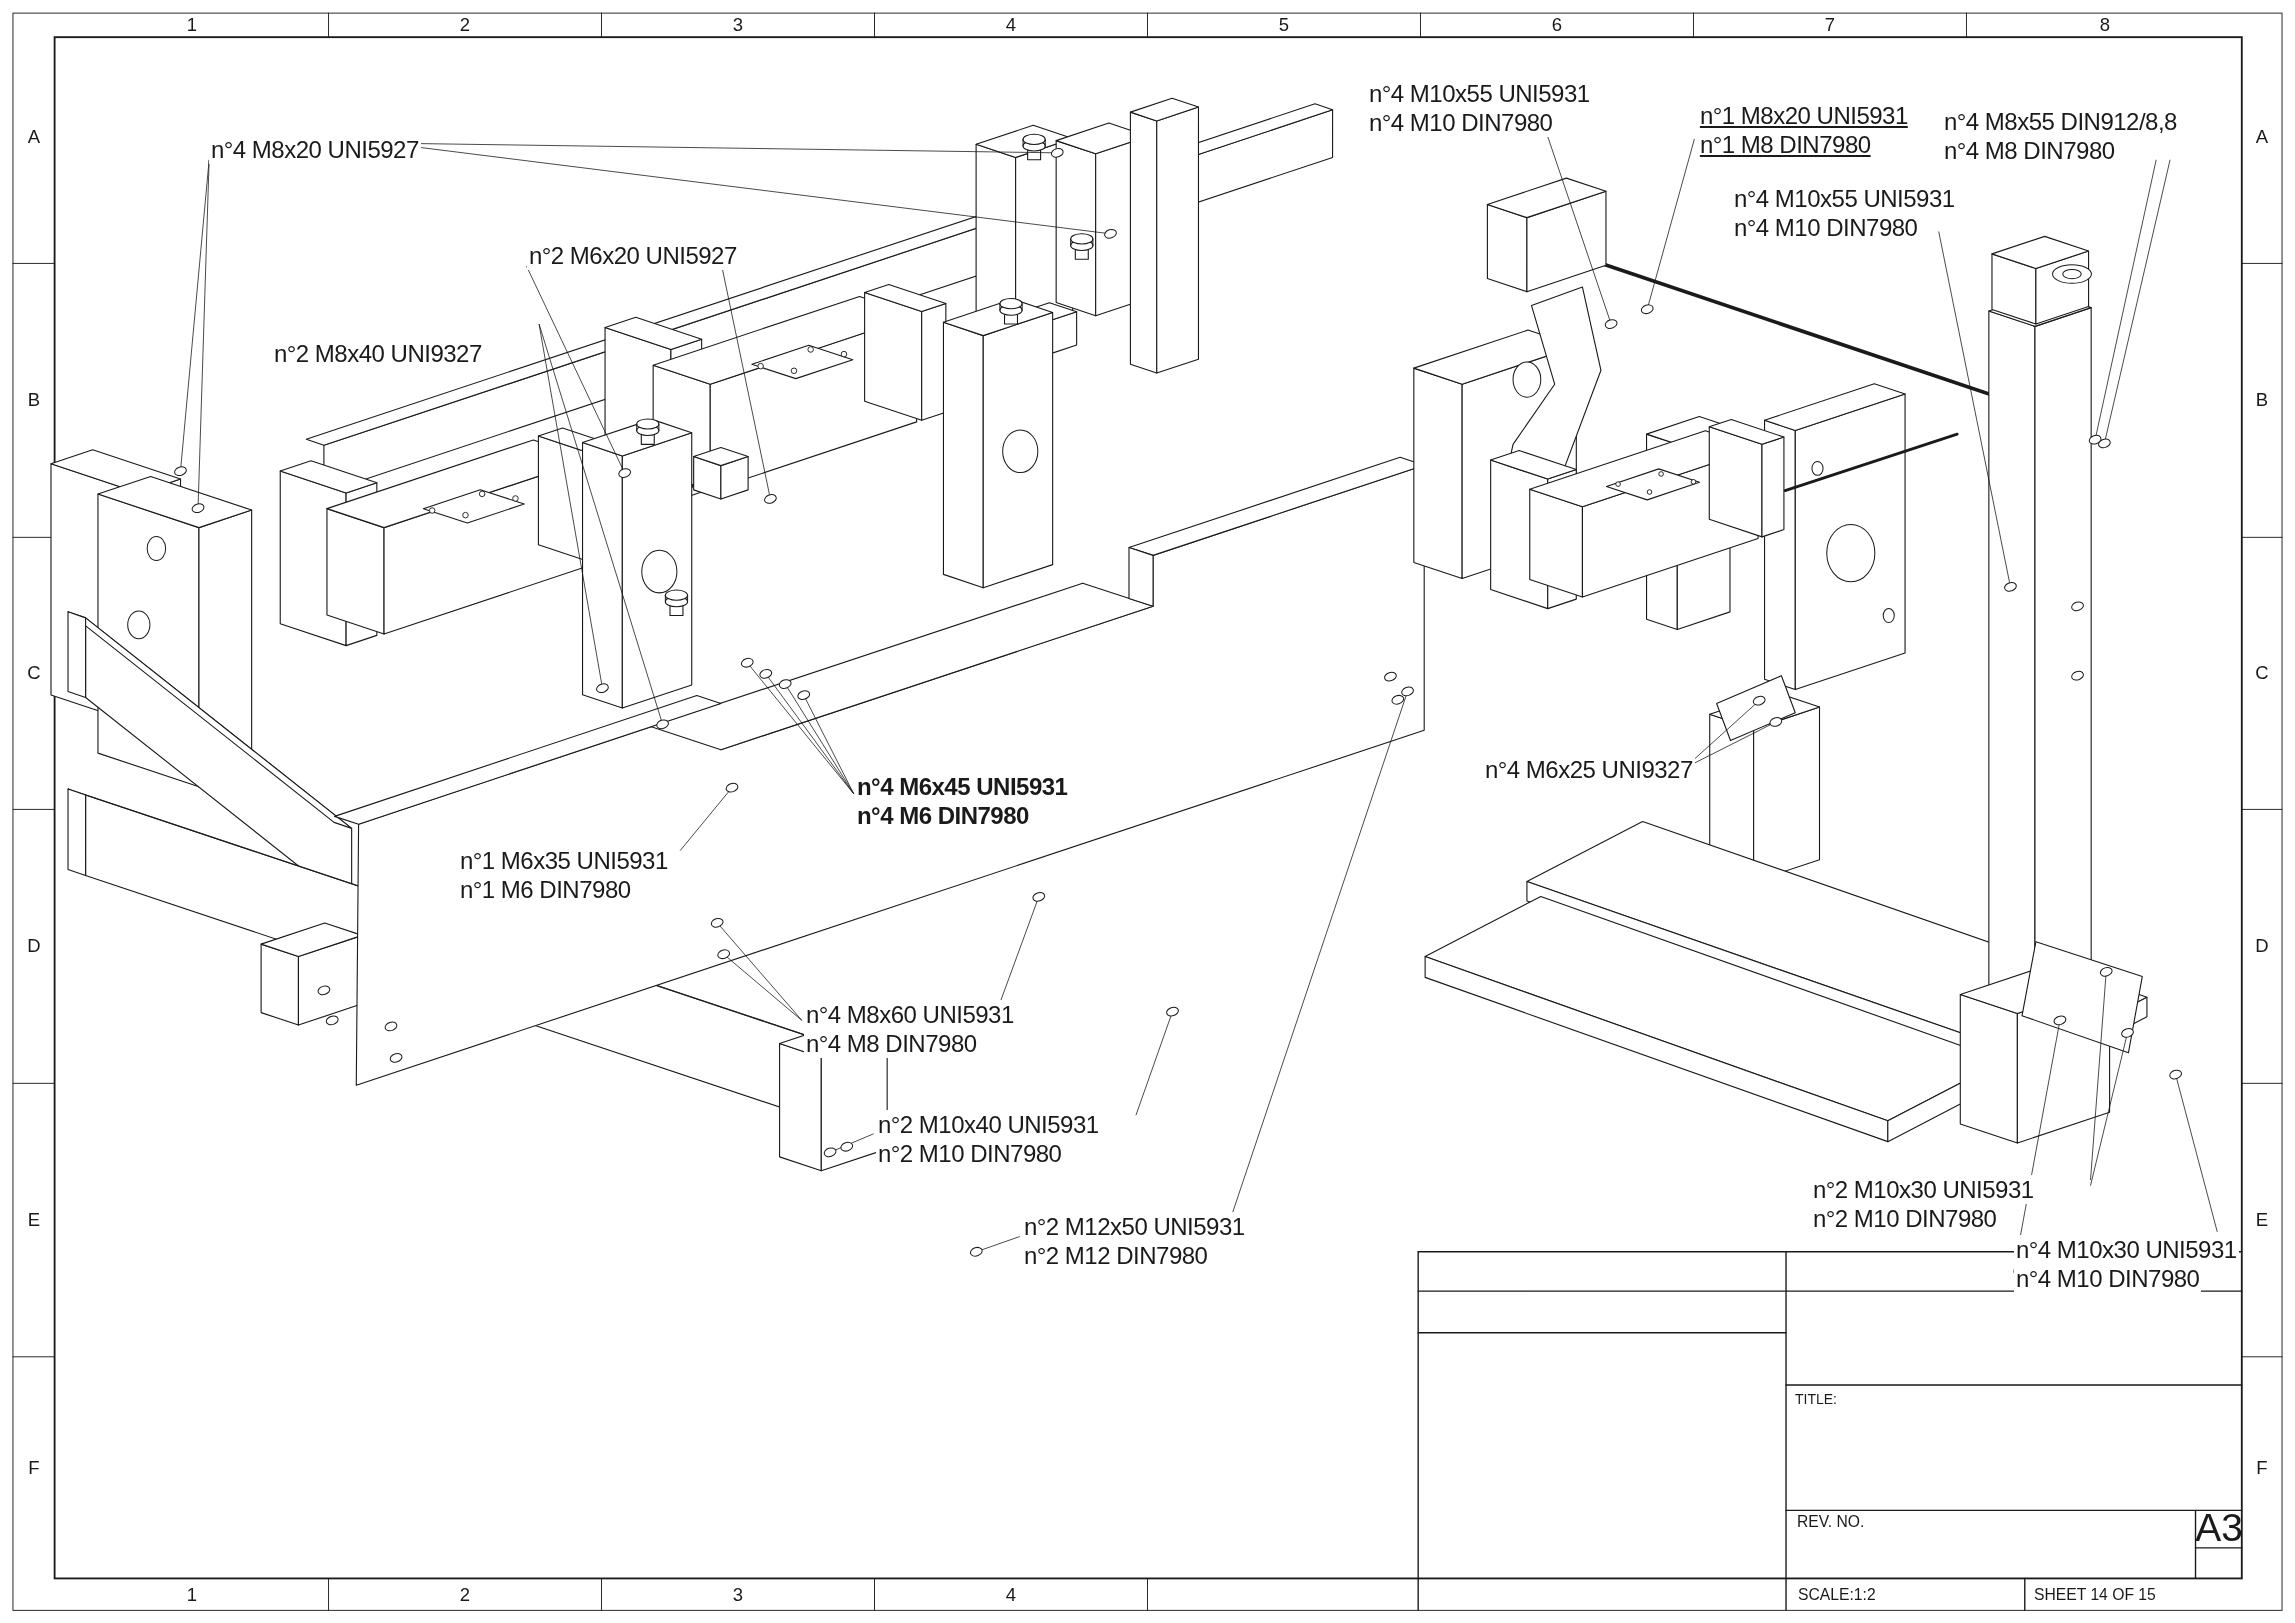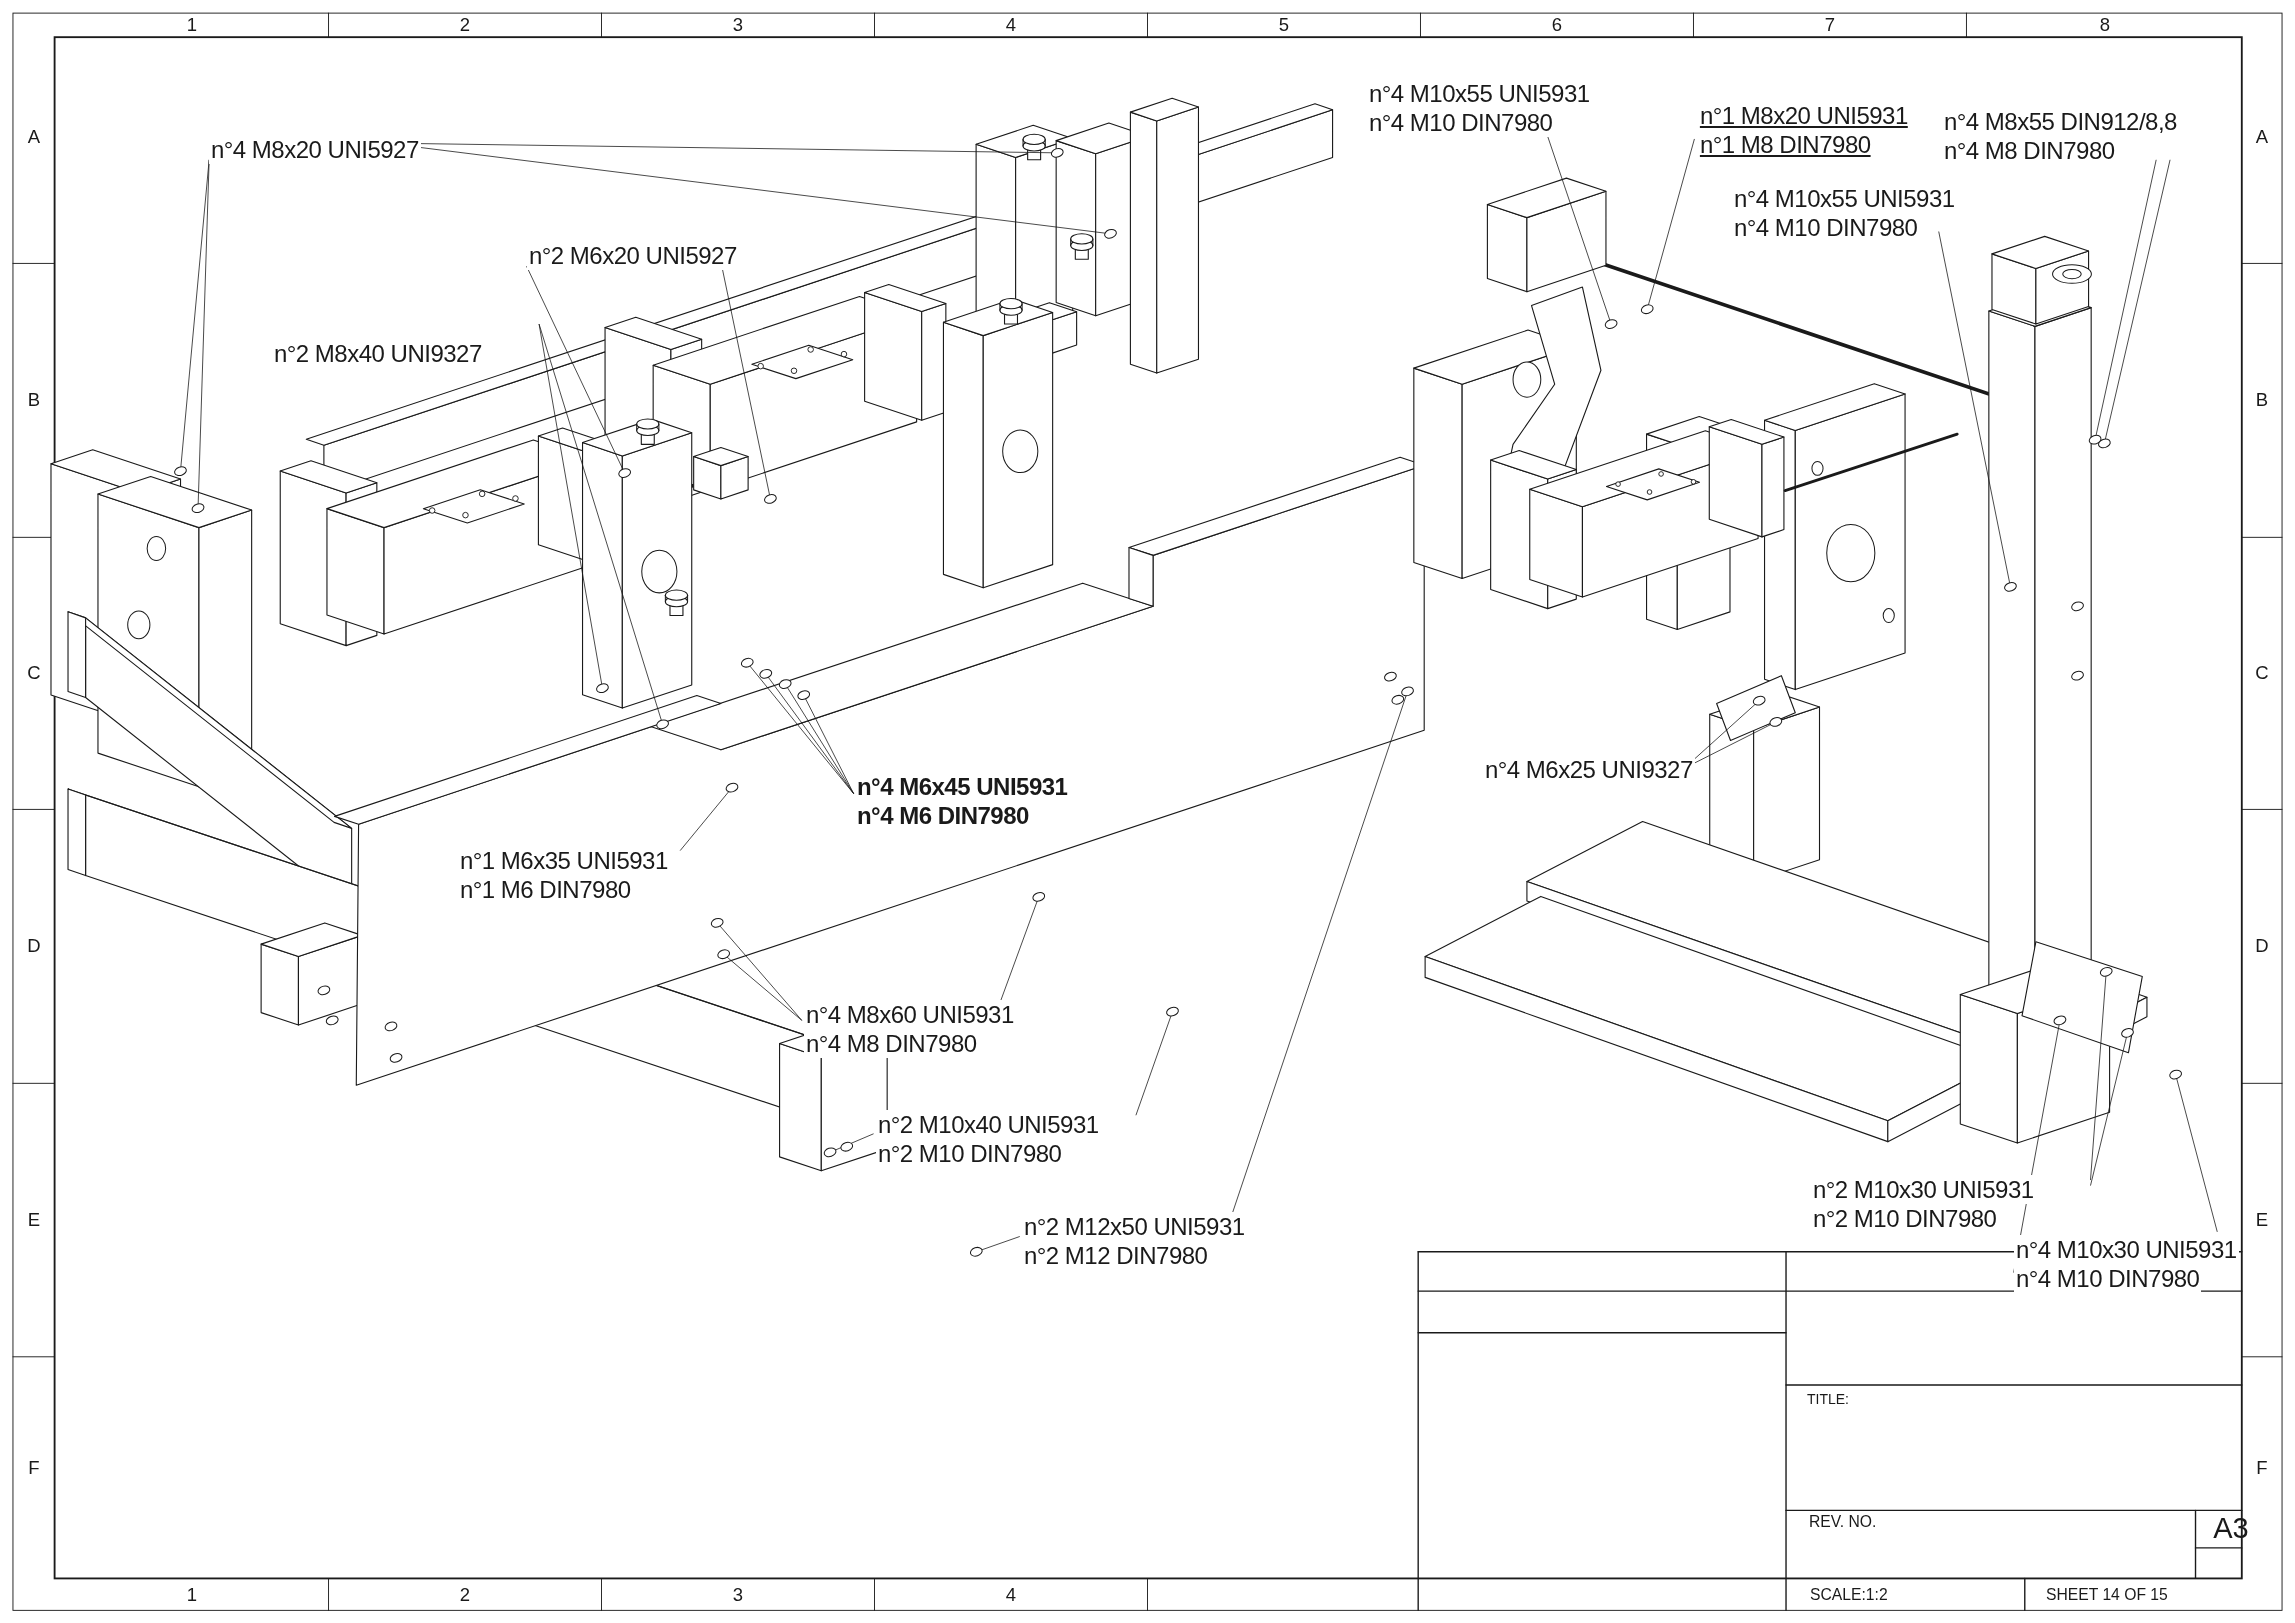--- a/index.html
+++ b/index.html
@@ -3,23 +3,23 @@
 <meta charset="utf-8">
 <style>
   html,body{margin:0;padding:0;background:#e8e8e8;}
   .page{position:relative;width:2295px;height:1623px;background:#ffffff;
         font-family:"Liberation Sans",sans-serif;color:#1a1a1a;overflow:hidden;}
   svg{position:absolute;left:0;top:0;}
   .callout{position:absolute;font-size:24px;line-height:29px;white-space:nowrap;
            letter-spacing:-0.5px;}
   .callout div{background:#ffffff;padding:0 1.9px;width:max-content;}
   .gridlabel{position:absolute;font-size:18.5px;transform:translate(-50%,-50%);}
-  .tb-label{position:absolute;font-size:15.7px;letter-spacing:0;margin-left:12px;}
+  .tb-label{position:absolute;font-size:15.7px;letter-spacing:0;}
   .tb-title{font-size:14px;}
-  .tb-format{font-size:29px;transform:translate(-50%,-50%);}
+  .tb-format{font-size:39px;transform:translate(-50%,-50%);}
 </style>
 </head>
 <body>
 
 <div class="page">
 
   <svg width="2295" height="1623" viewBox="0 0 4960 3507">
     <g id="g-frame">
         <rect x="28" y="28" width="4904" height="3452" fill="none" stroke="#1a1a1a" stroke-width="2"></rect>
         <rect x="118" y="80" width="4727" height="3331" fill="none" stroke="#1a1a1a" stroke-width="4"></rect>

